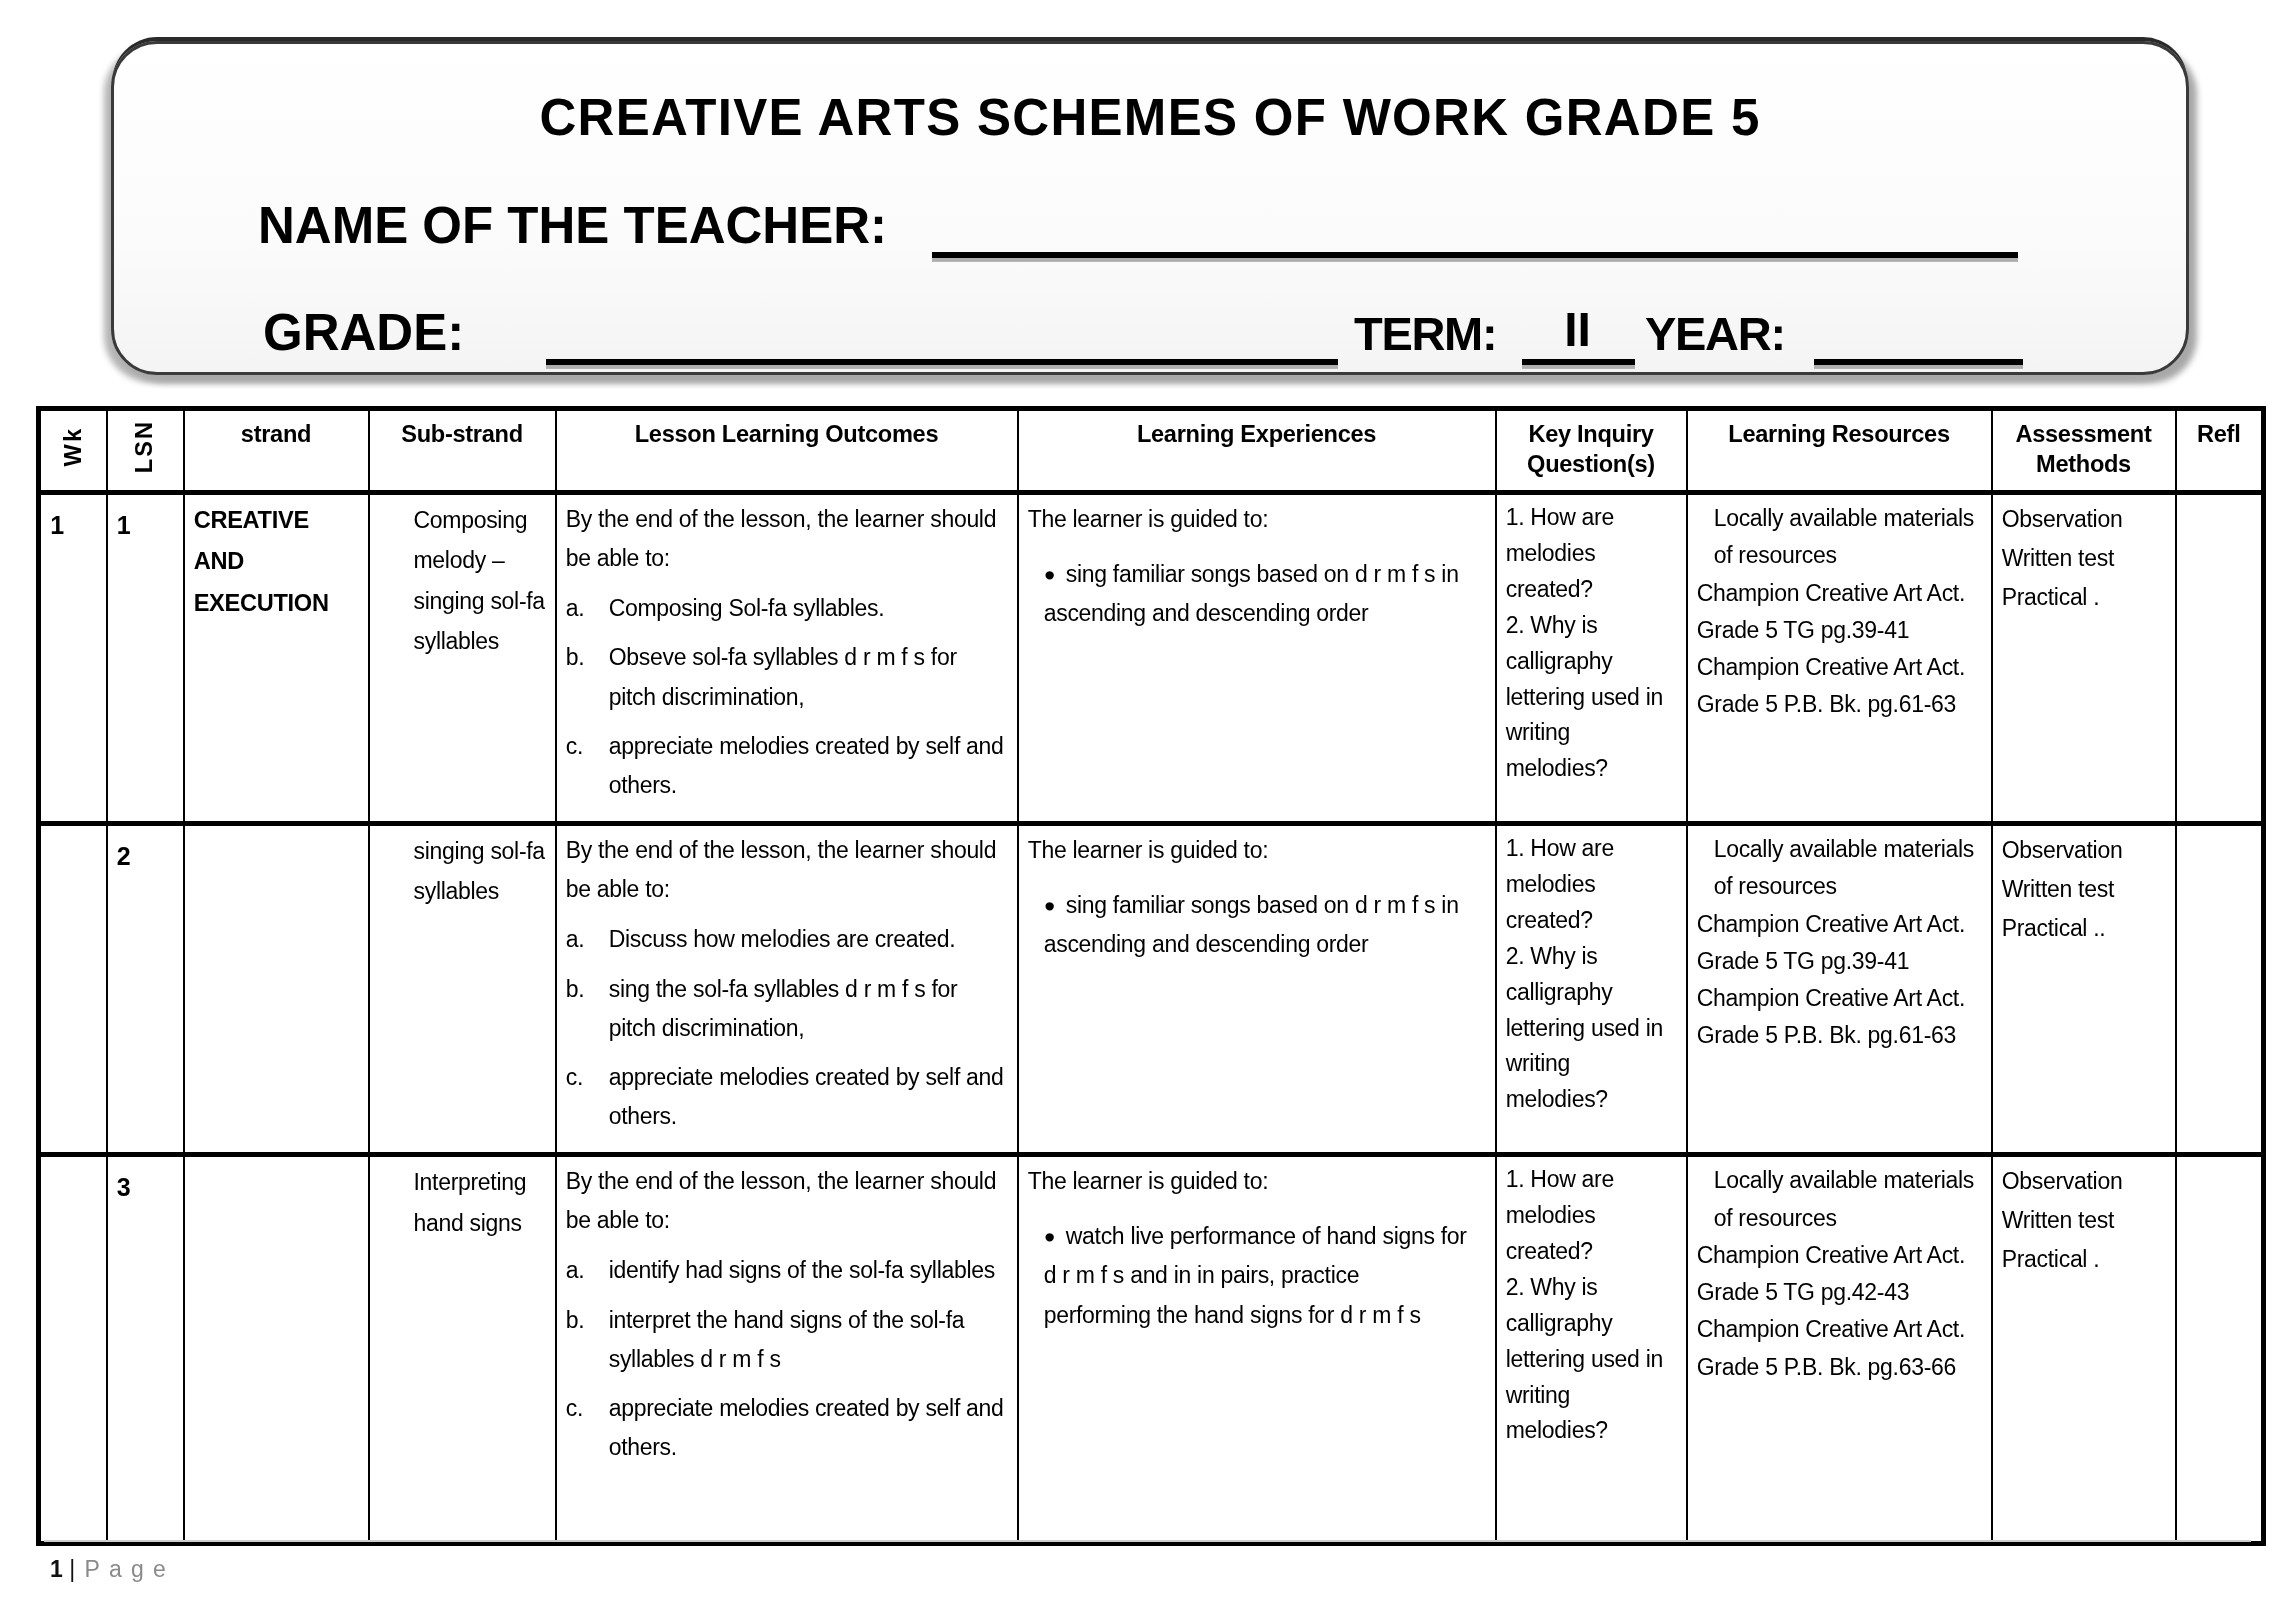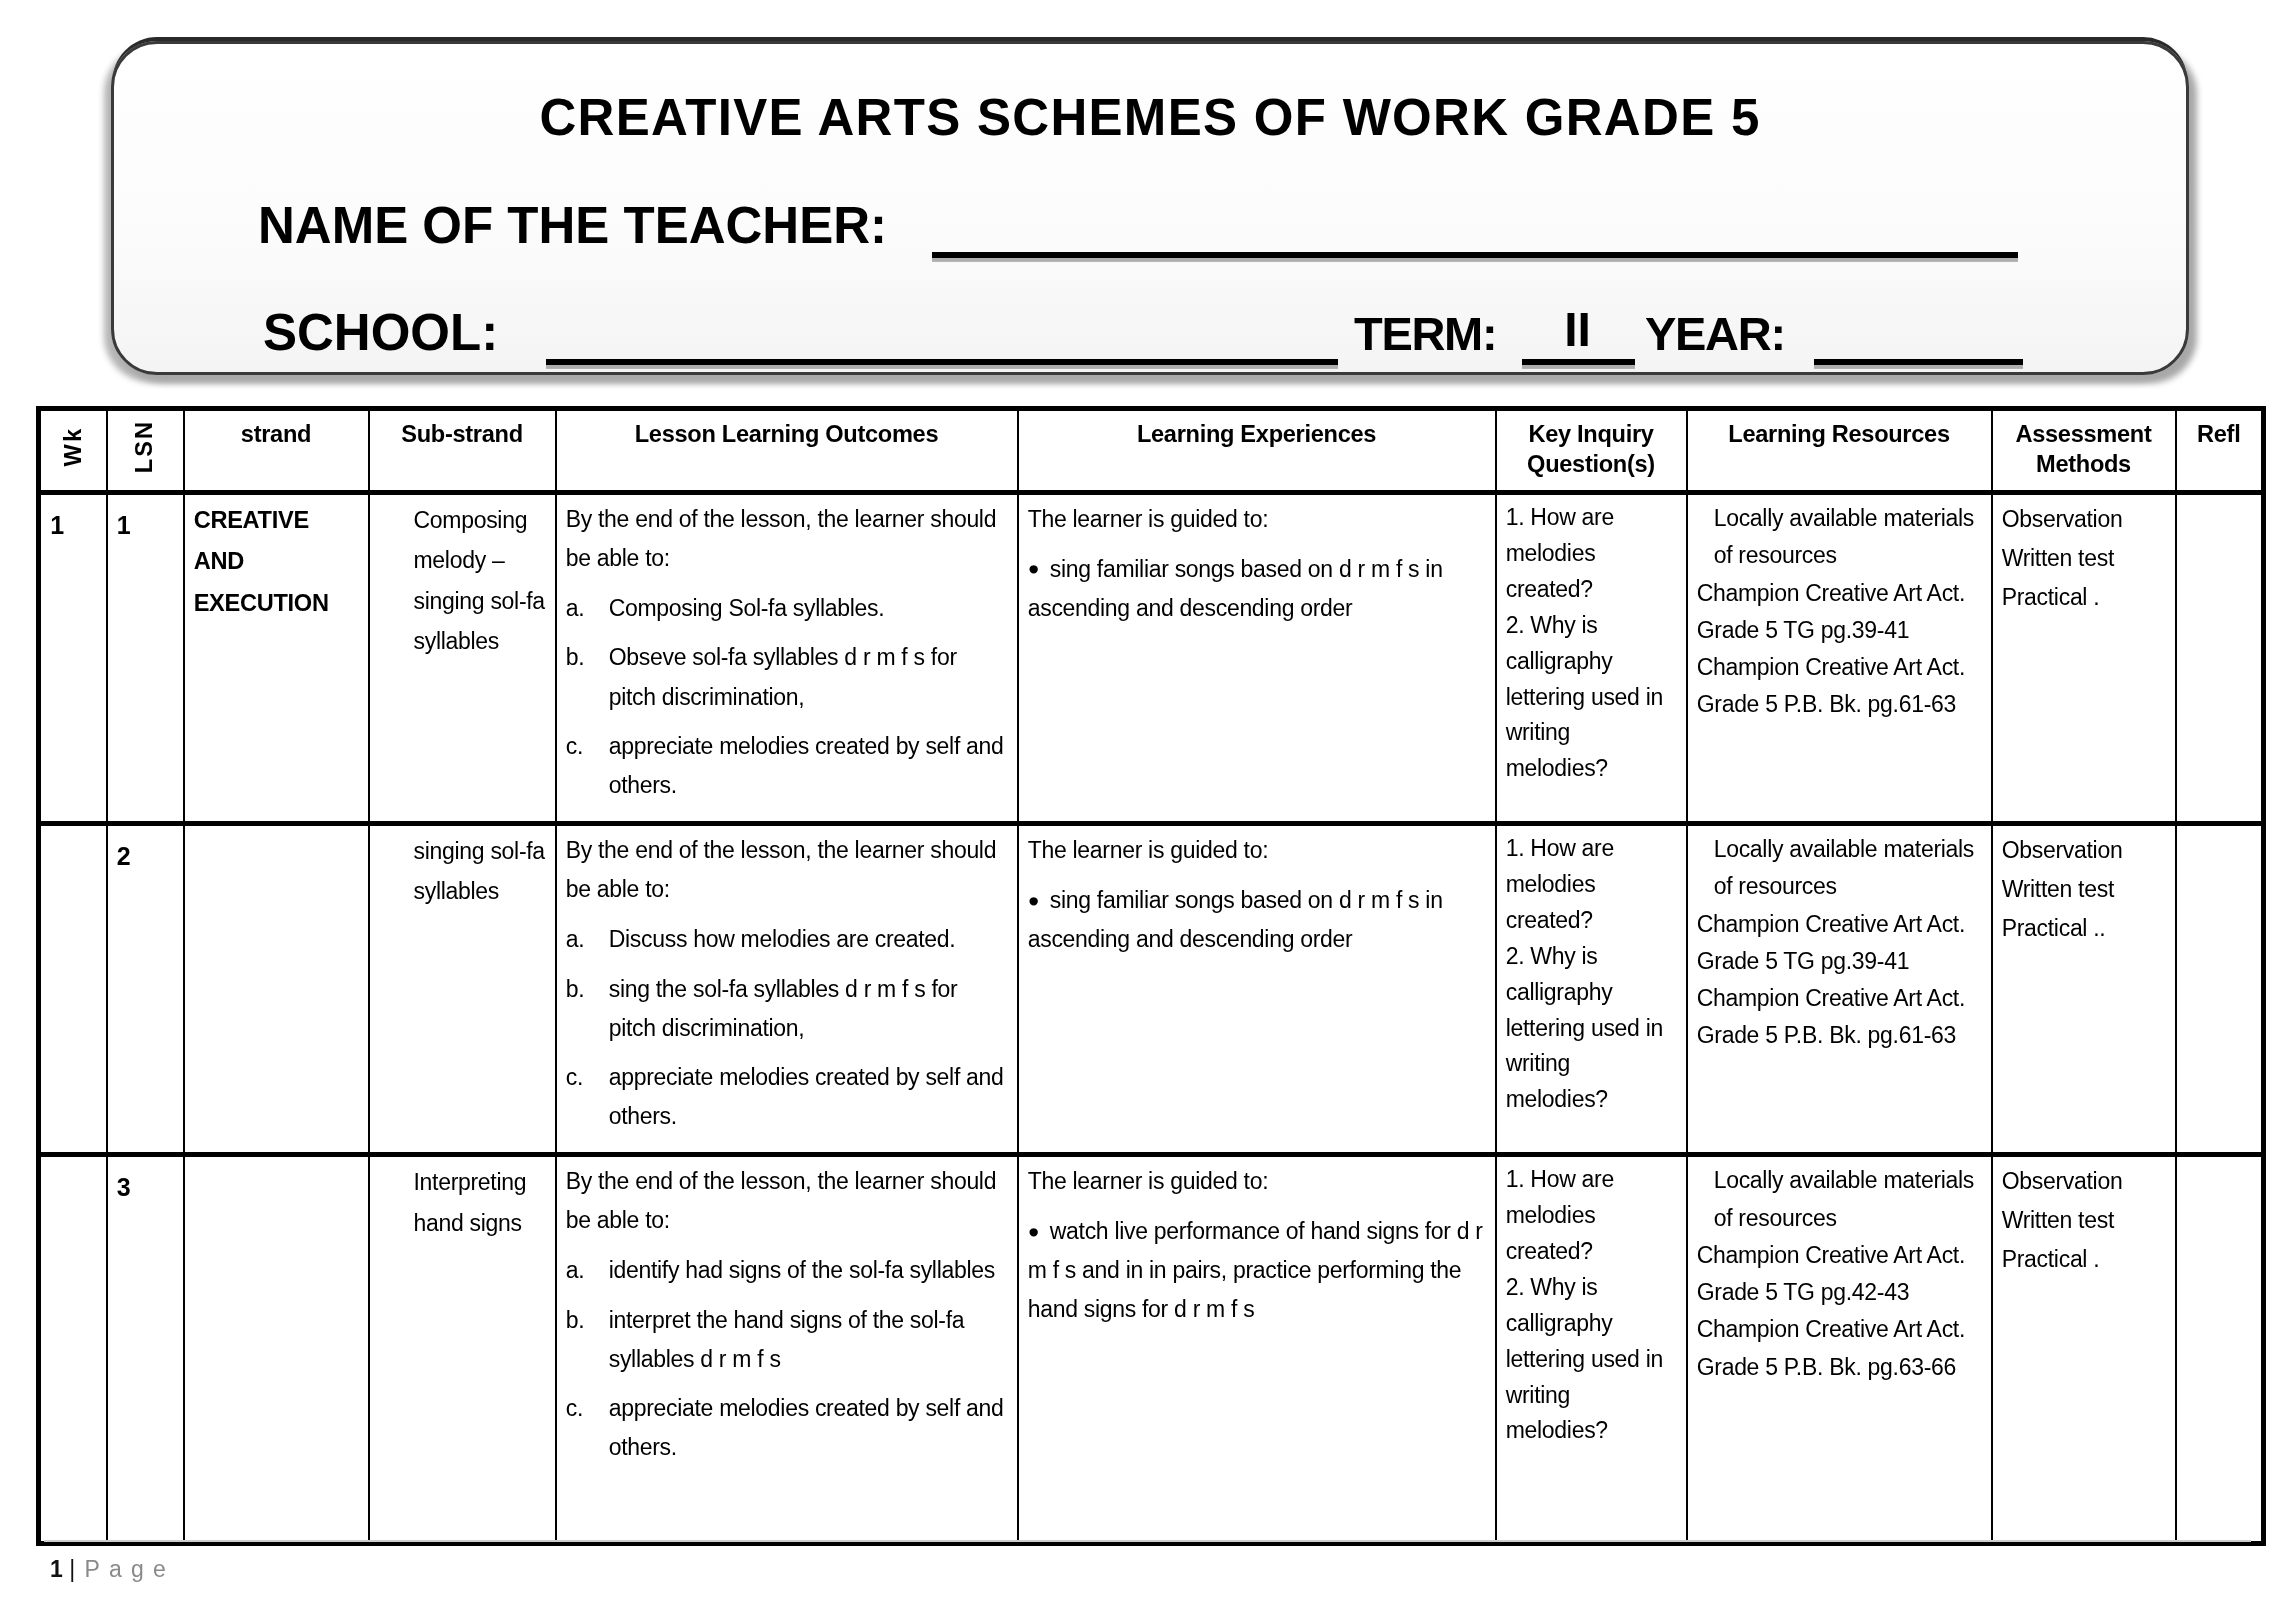--- a/index.html
+++ b/index.html
@@ -60,21 +60,21 @@
            font-weight:bold; font-size:23.6px; letter-spacing:2px; }
 
   td.c-num { font-weight:bold; font-size:25px; padding-top:9.2px; }
   td.c-strand { font-weight:bold; font-size:23.6px; line-height:1.75; }
   td.c-sub { line-height:1.75;padding-left:44px; }
 
   .intro { margin:0 0 10.5px 0; }
   .oli   { display:flex; margin:0 0 10.5px 0; }
   .oli .mk  { flex:0 0 43px; }
   .oli .txt { flex:1; }
-  p.exp  { margin:0; }
+  p.exp  { margin:16px; }
   p.exp .bullet { display:inline-block; margin-right:10.5px; font-size:19.6px; vertical-align:1.3px; }
   td.c-ki p  { margin:0; line-height:1.56; }
   td.c-res p { margin:0; line-height:1.62; }
   td.c-res p.ind { padding-left:17px; }
   td.c-asm p { margin:0; line-height:1.7; }
 
   
   .footer-rule { position:absolute; left:44px; top:1540px; width:2207px; height:0;
                  border-top:2.6px solid #cccccc; }
   .footer-text { position:absolute; left:50px; top:1556px; font-size:23px; white-space:nowrap; }
@@ -86,21 +86,21 @@
 <body>
 
 <div class="page">
 
   <div class="header-box">
     <div class="doc-title">CREATIVE ARTS SCHEMES OF WORK GRADE 5</div>
 
     <span class="hb-label lbl-teacher">NAME OF THE TEACHER:</span>
     <div class="blank-line ln-teacher"></div>
 
-    <span class="hb-label lbl-school">SCHOOL:</span>
+    <span class="hb-label lbl-school">GRADE:</span>
     <div class="blank-line ln-school"></div>
 
     <span class="hb-label cond lbl-term">TERM:</span>
     <span class="val-term">II</span>
     <div class="blank-line ln-term"></div>
 
     <span class="hb-label cond lbl-year">YEAR:</span>
     <div class="blank-line ln-year"></div>
   </div>
 

